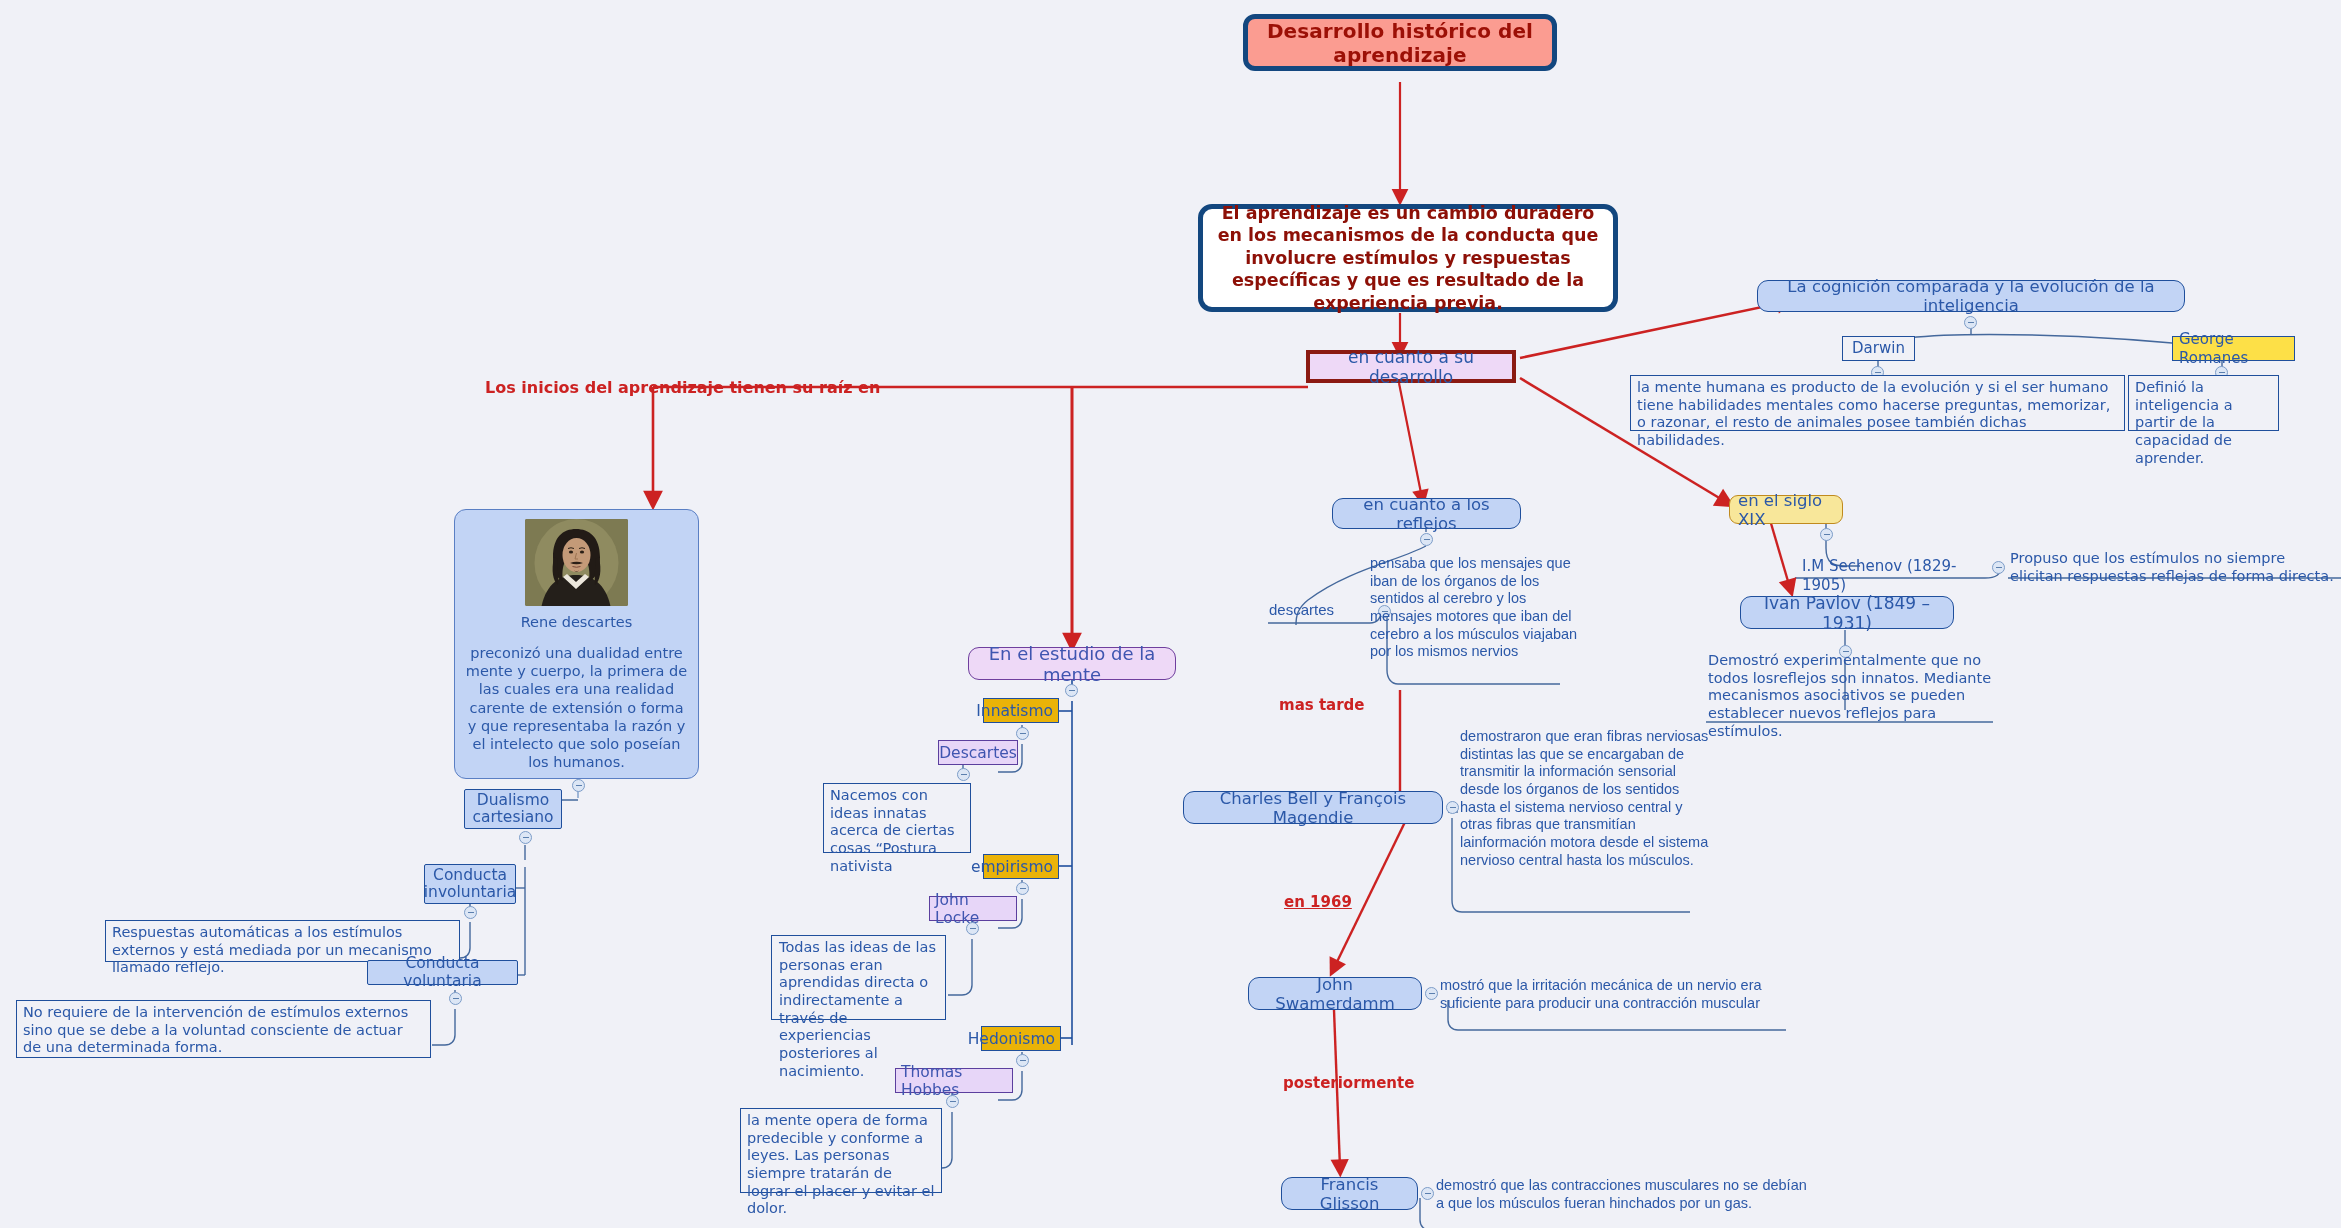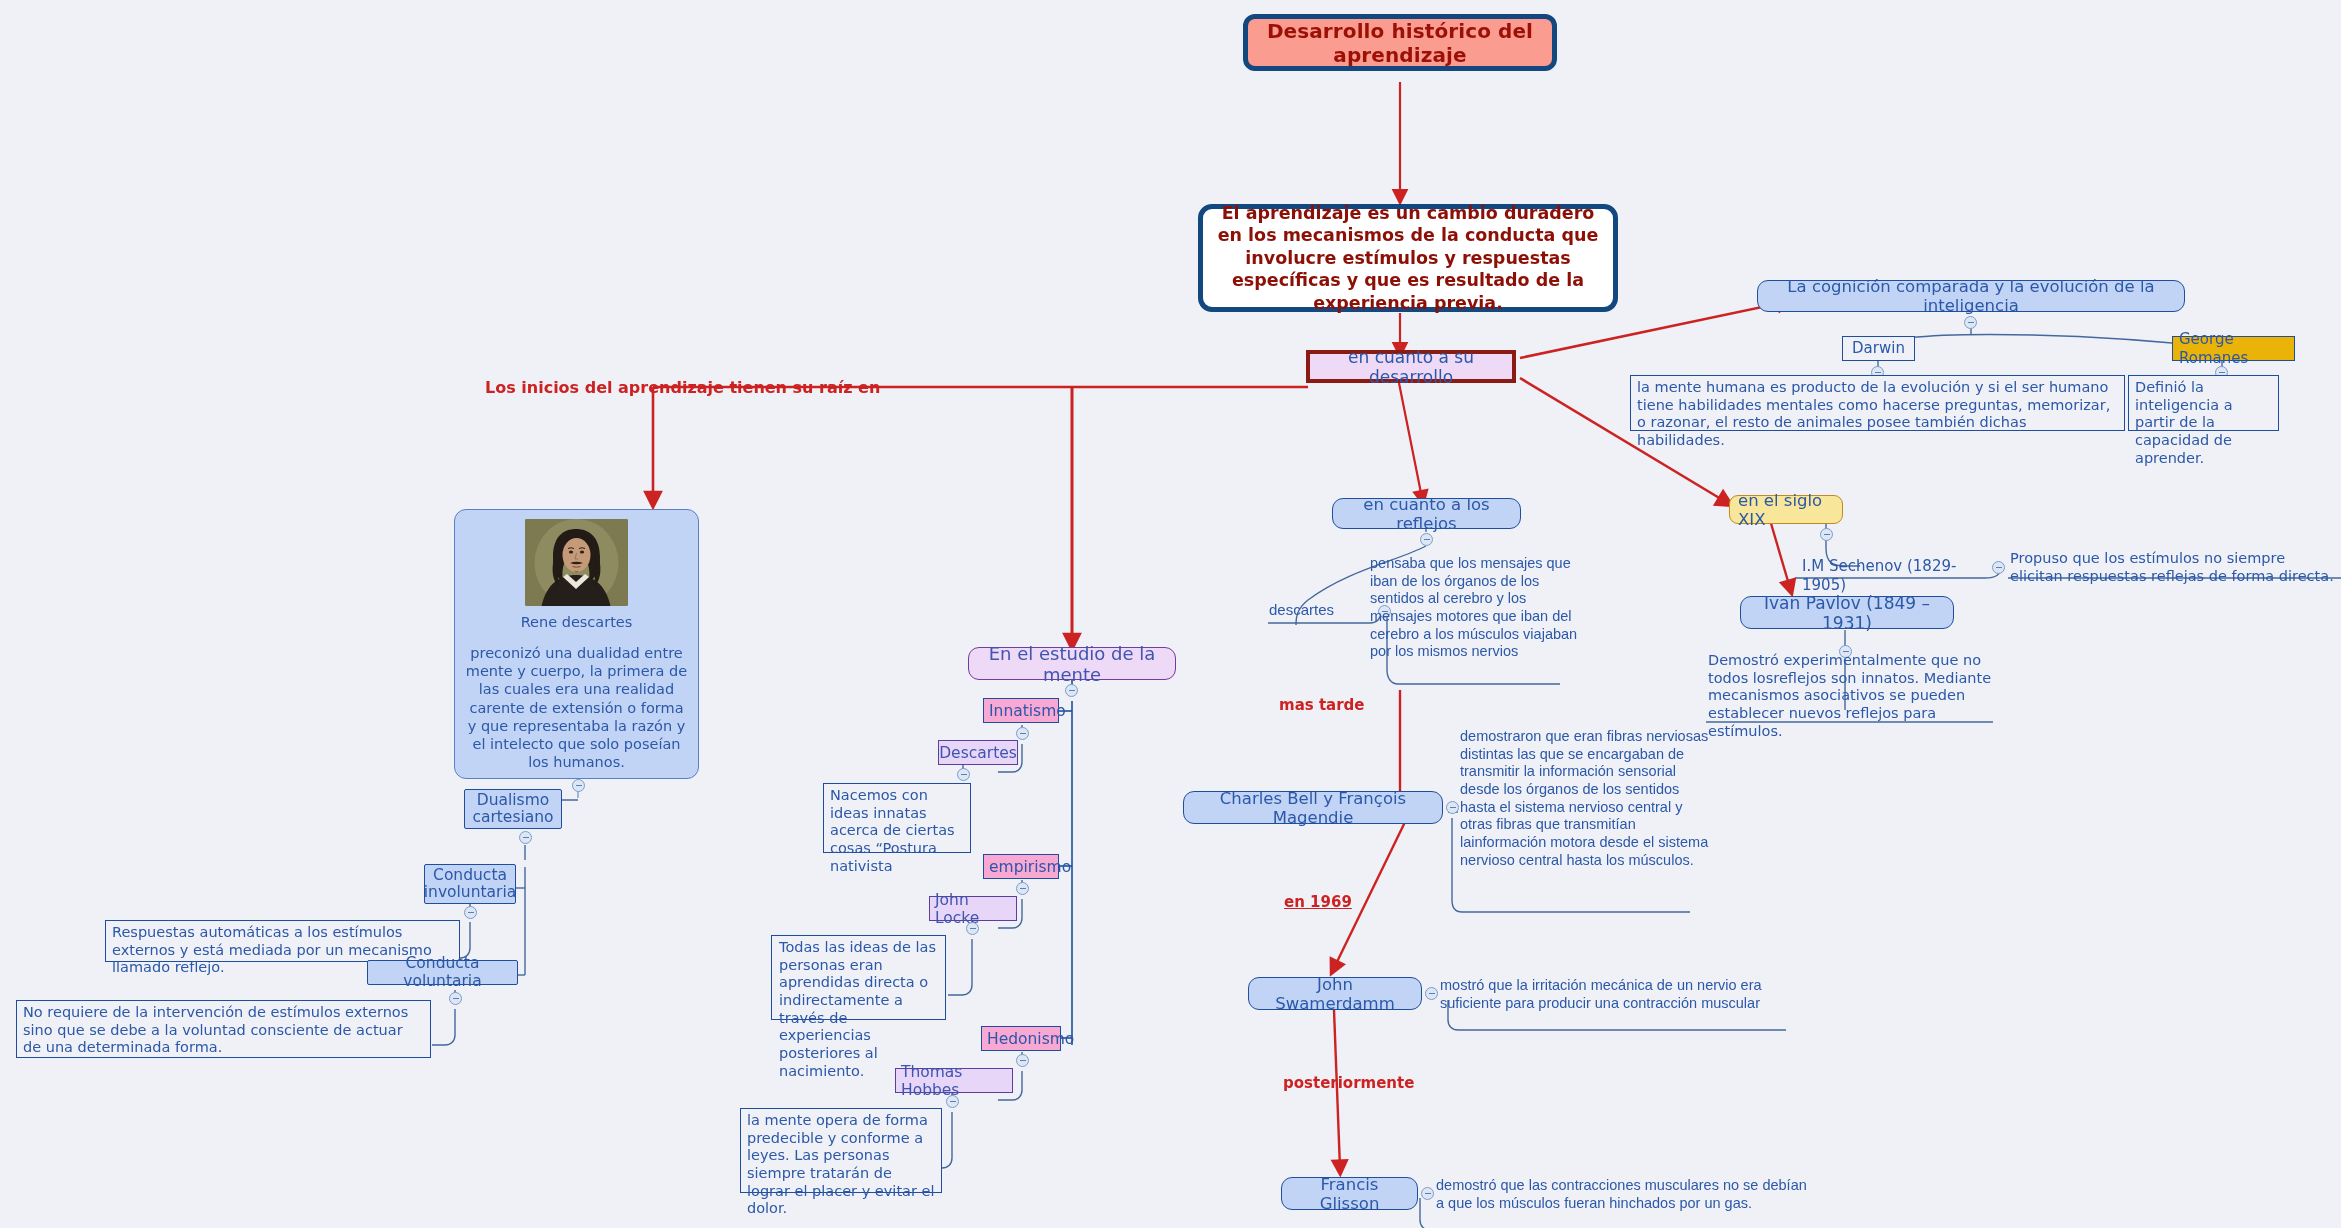--- a/index.html
+++ b/index.html
@@ -92,25 +92,25 @@
     border: 1.4px solid #1f4f9c;
     color: #2b58a8;
     font-size: 15.5px;
     display: flex; align-items: center; justify-content: center;
     text-align: center;
     line-height: 1.12;
     padding: 1px 5px;
   }
   
   .n-peach-sq {
-    background: #f9a8d4;
+    background: #eab308;
     border: 1.4px solid #1f4f9c;
     color: #2b58a8;
     font-size: 15.5px;
-    display: flex; align-items: center; justify-content: flex-start;
+    display: flex; align-items: center; justify-content: flex-end;
     padding: 1px 5px;
   }
   
   .n-lav-sq {
     background: #e7d6f8;
     border: 1.4px solid #5b3f9e;
     color: #3f55b0;
     font-size: 15.5px;
     display: flex; align-items: center; justify-content: center;
     padding: 1px 5px;
@@ -315,21 +315,21 @@
 
   <div class="node n-note" style="left:1842px; top:336px; width:73px; height:25px; display:flex; align-items:center; justify-content:center; background:#f0f1f7;">
     <span style="font-size:15px;">Darwin</span>
   </div>
   <div class="toggle" style="left:1871px; top:366px;"></div>
 
   <div class="node n-note" style="left:1630px; top:375px; width:495px; height:56px;">
     <span>la mente humana es producto de la evolución y si el ser humano tiene habilidades mentales como hacerse preguntas, memorizar, o razonar, el resto de animales posee también dichas habilidades.</span>
   </div>
 
-  <div class="node n-note" style="left:2172px; top:336px; width:123px; height:25px; display:flex; align-items:center; justify-content:center; background:#eab308;">
+  <div class="node n-note" style="left:2172px; top:336px; width:123px; height:25px; display:flex; align-items:center; justify-content:center; background:#fde047;">
     <span style="font-size:15px;">George Romanes</span>
   </div>
   <div class="toggle" style="left:2215px; top:366px;"></div>
 
   <div class="node n-note" style="left:2128px; top:375px; width:151px; height:56px;">
     <span>Definió la inteligencia a partir de la capacidad de aprender.</span>
   </div>
 
   <div class="node n-yellow" style="left:1729px; top:495px; width:114px; height:29px;">
     <span>en el siglo XIX</span>

